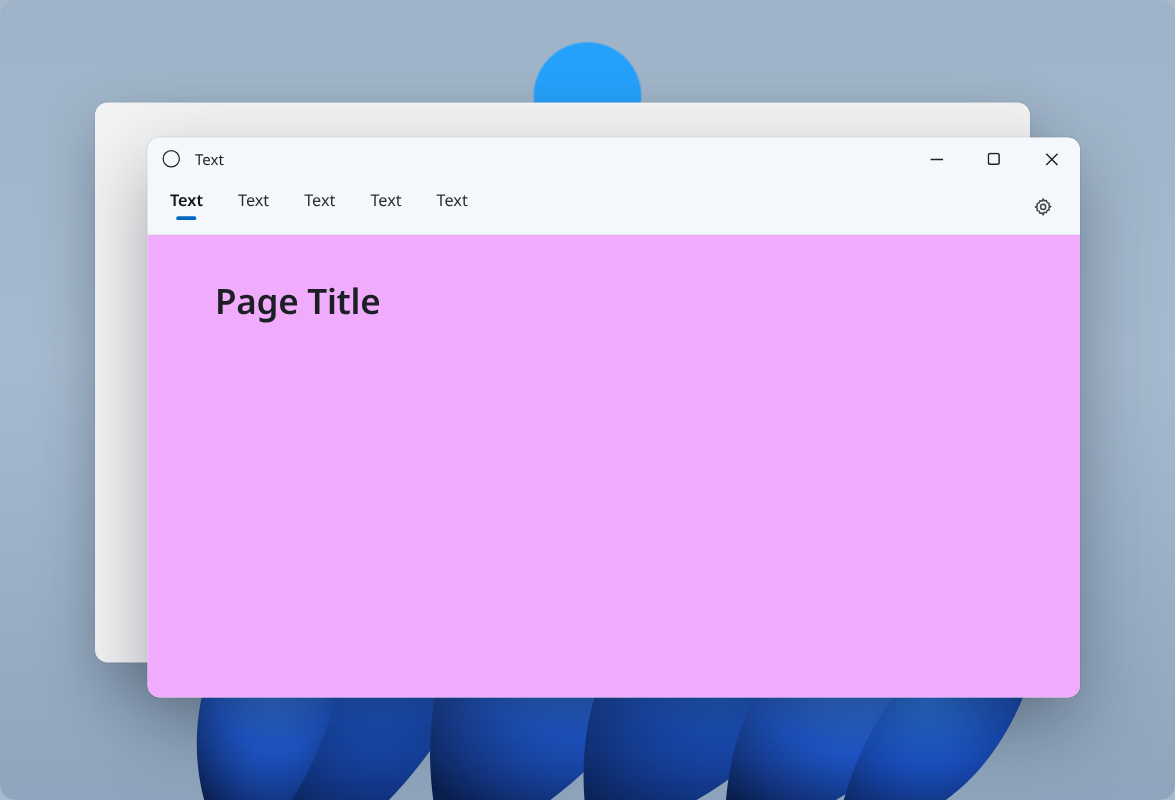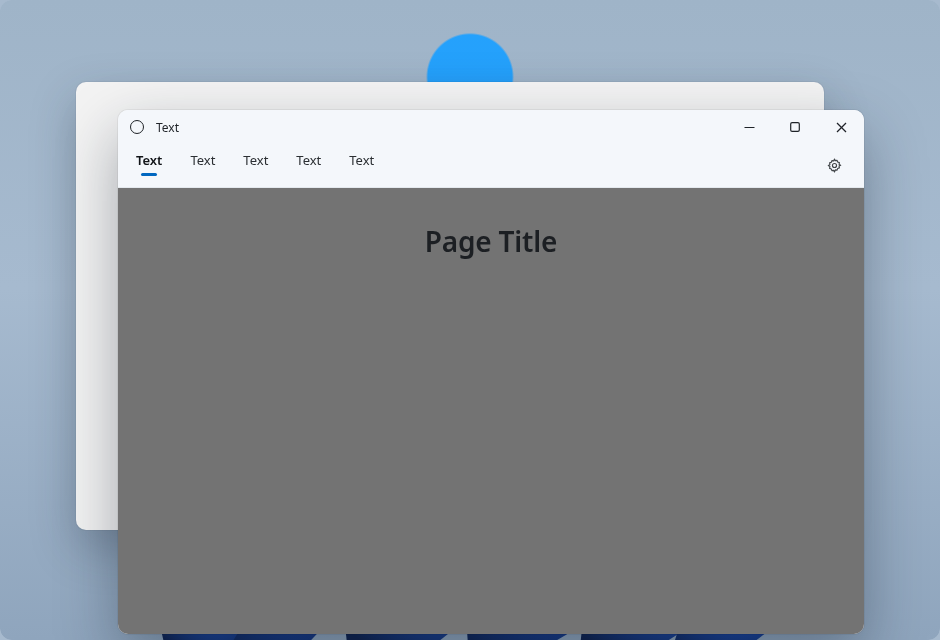--- a/index.html
+++ b/index.html
@@ -35,21 +35,21 @@
       width: 748px; height: 448px;
       background: #f3f3f3;
       border-radius: 10px;
       box-shadow: 0 18px 46px rgba(30,40,55,0.28), 0 0 0 1px rgba(0,0,0,0.04);
     }
 
     
     .window {
       position: absolute;
       left: 118px; top: 110px;
-      width: 746px; height: 524px;
+      width: 746px; height: 448px;
       background: #f8fafc;
       border-radius: 10px;
       box-shadow: 0 24px 60px rgba(20,30,45,0.36), 0 0 0 1px rgba(0,0,0,0.05);
       display: flex; flex-direction: column;
       overflow: hidden;
     }
 
     
     .titlebar {
       height: 34px;
@@ -120,23 +120,22 @@
       border: none; background: transparent;
       display: flex; align-items: center; justify-content: center;
       border-radius: 4px;
       cursor: default;
     }
     .gear-btn svg { width: 17px; height: 17px; }
 
     
     .content {
       flex: 1 1 auto;
-      background: #737373;
+      background: #f0abfc;
       padding: 34px 54px;
-      text-align: center;
     }
     .page-title {
       font-size: 28px;
       font-weight: 600;
       color: #1c1f23;
       letter-spacing: -0.2px;
     }
   </style>
 </head>
 <body>

